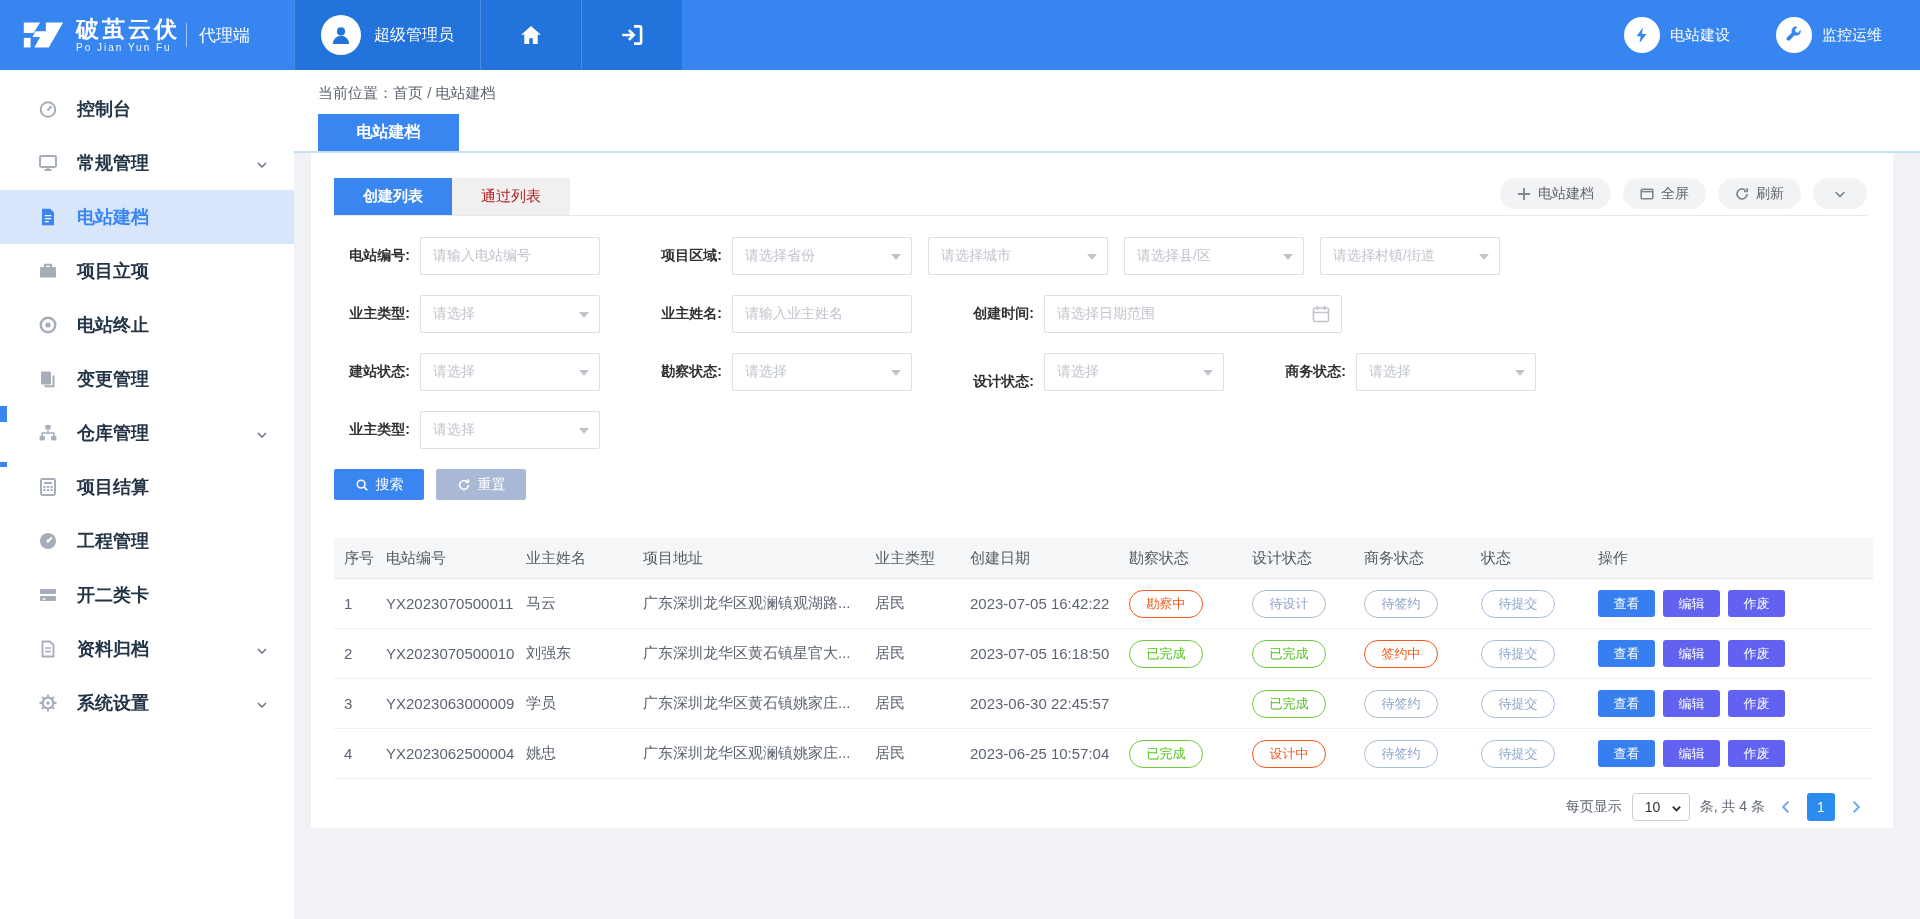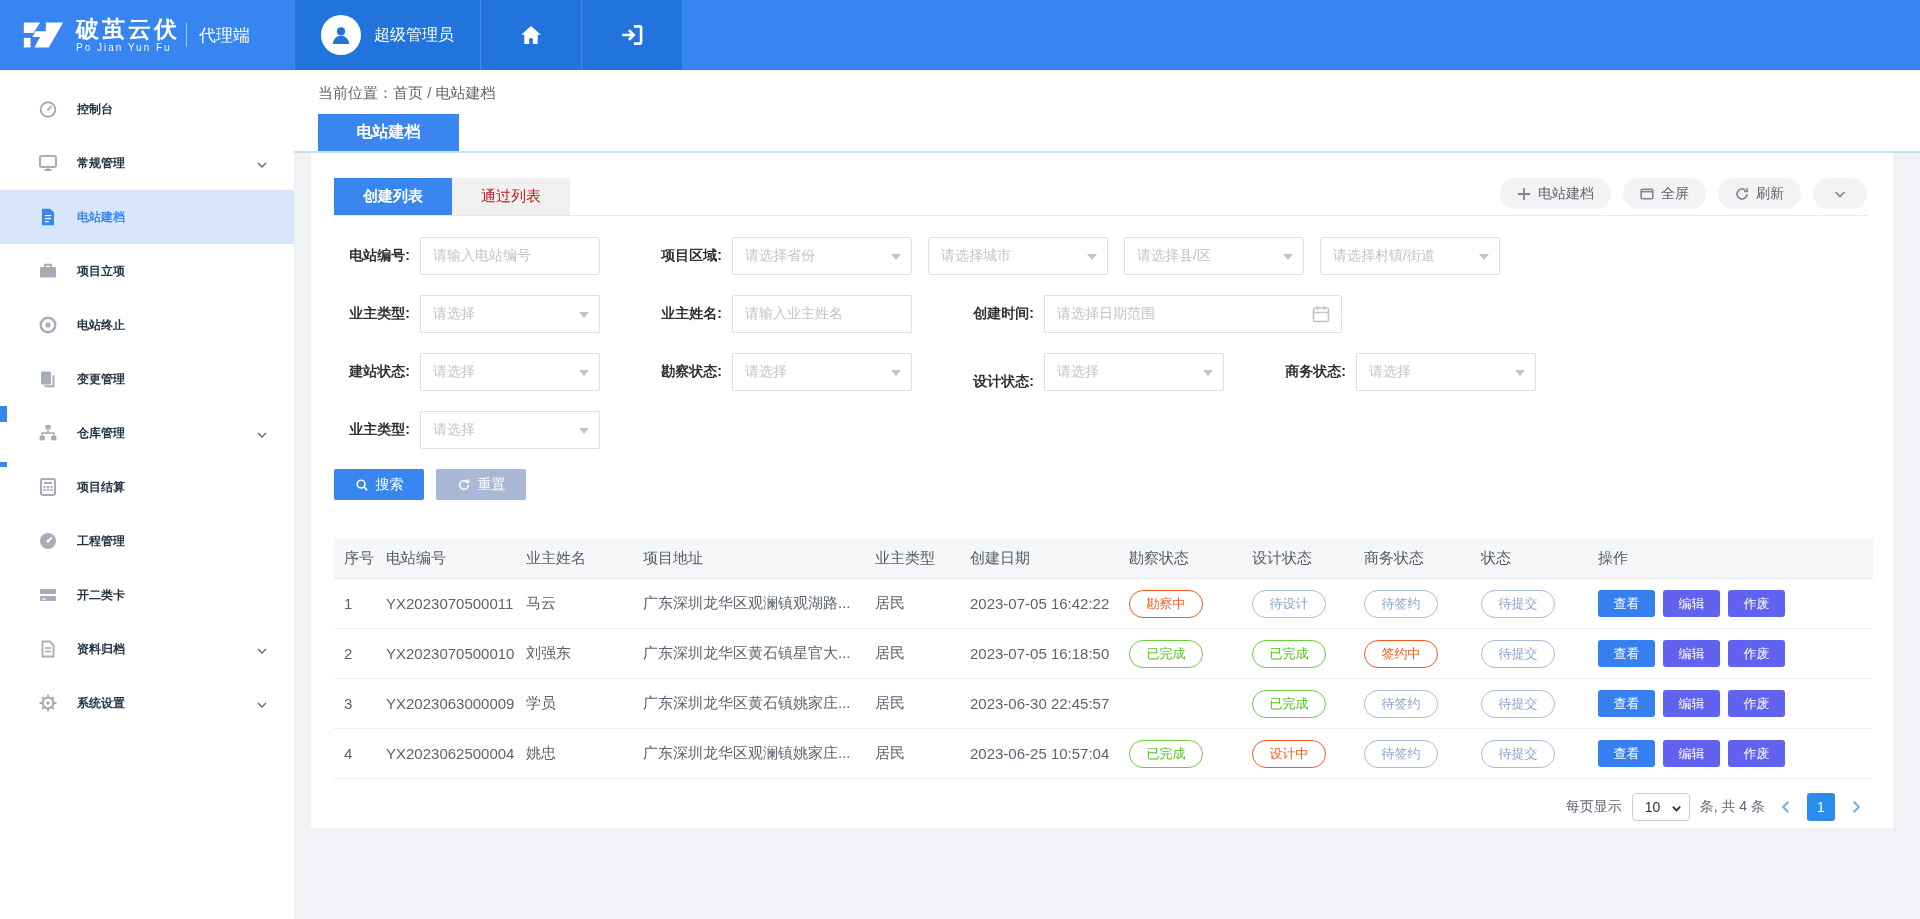--- a/index.html
+++ b/index.html
@@ -26,21 +26,21 @@
   .rn-item{display:flex;align-items:center;gap:10px;cursor:pointer;}
   .rn-circle{width:36px;height:36px;border-radius:50%;background:#fff;display:flex;align-items:center;justify-content:center;}
   .rn-label{color:#fff;font-size:15px;}
 
   
   .sidebar{position:absolute;top:70px;left:0;bottom:0;width:294px;background:#fff;}
   .side-nav{padding-top:12px;}
   .side-item{position:relative;height:54px;display:flex;align-items:center;padding-left:38px;cursor:pointer;color:#233446;}
   .side-item .s-icon{width:22px;height:22px;color:#a5adba;display:flex;align-items:center;}
   .side-item .s-icon svg{width:20px;height:20px;}
-  .side-item .s-label{margin-left:17px;font-size:12px;font-weight:600;}
+  .side-item .s-label{margin-left:17px;font-size:18px;font-weight:600;}
   .side-item .s-chev{position:absolute;right:26px;color:#5d6b7b;width:12px;height:12px;}
   .side-item.active{background:#d8e6fb;color:#3a86f0;}
   .side-item.active .s-icon{color:#3a86f0;}
   .scroll-tick{position:absolute;left:0;width:7px;background:#3a86f0;}
   .tick-a{top:336px;height:16px;}
   .tick-b{top:392px;height:5px;}
 
   
   .content{position:absolute;top:70px;left:294px;right:0;bottom:0;}
   .crumb-strip{position:relative;height:81px;background:#fff;border-bottom:2px solid #c9dcf6;}
@@ -135,20 +135,38 @@
       <div class="seg sq">
         <svg width="26" height="26" viewBox="0 0 20 20">
           <path d="M2.5 10h8.5M7.6 6.2L11.4 10l-3.8 3.8" stroke="#ffffff" stroke-width="2" fill="none"></path>
           <path d="M11.5 3.4h4.6a.9.9 0 0 1 .9.9v11.4a.9.9 0 0 1-.9.9h-4.6" stroke="#ffffff" stroke-width="2" fill="none"></path>
         </svg>
       </div>
     </div>
 
     <div class="hd-spacer"></div>
 
+    <div class="right-nav">
+      <div class="rn-item">
+        <div class="rn-circle">
+          <svg width="18" height="18" viewBox="0 0 16 16">
+              <path d="M9 1L3.2 9h3.6l-1 6L12 7H7.8z" fill="#3785f0"></path>
+            </svg>
+        </div>
+        <span class="rn-label">电站建设</span>
+      </div>
+      <div class="rn-item">
+        <div class="rn-circle">
+          <svg width="18" height="18" viewBox="0 0 16 16">
+              <path d="M13.6 3.2a3.8 3.8 0 0 1-5 5L4.4 12.4a1.7 1.7 0 1 1-2.4-2.4L6.2 5.8a3.8 3.8 0 0 1 5-5L8.9 3.1l.6 2.4 2.4.6z" fill="#3785f0"></path>
+            </svg>
+        </div>
+        <span class="rn-label">监控运维</span>
+      </div>
+    </div>
   </div>
 
   <div class="sidebar">
     <div class="side-nav">
         <div class="side-item">
           <span class="s-icon">
             <svg viewBox="0 0 20 20">
               <circle cx="10" cy="10.5" r="7.3" fill="none" stroke="currentColor" stroke-width="2"></circle>
               <path d="M9.5 11.5l4-4.2" stroke="currentColor" stroke-width="2" fill="none"></path>
             </svg>

